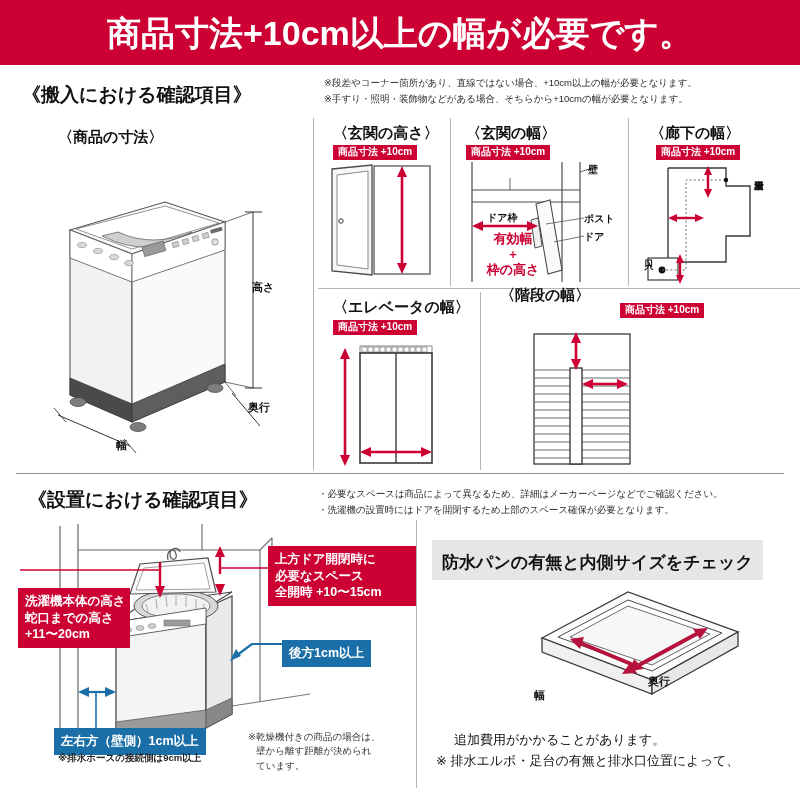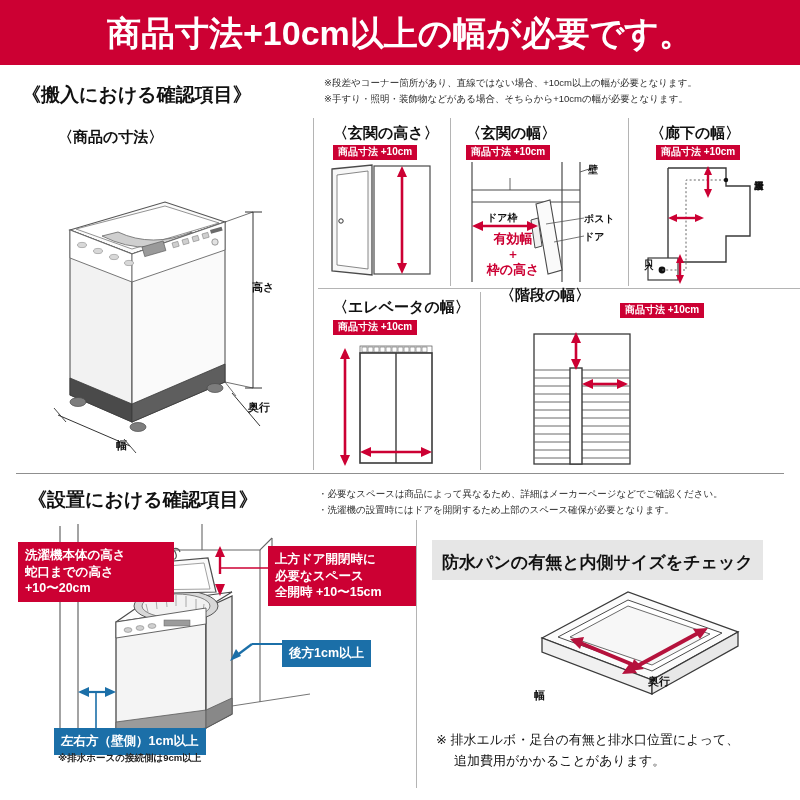--- a/index.html
+++ b/index.html
@@ -372,38 +372,43 @@
       <line x1="212" y1="190" x2="290" y2="178" stroke="#666" stroke-width="0.9"></line>
 
       <line x1="66" y1="176" x2="88" y2="176" stroke="#1b6fa8" stroke-width="2.2"></line>
       <polygon points="58,176 69,171 69,181" fill="#1b6fa8"></polygon>
       <polygon points="96,176 85,171 85,181" fill="#1b6fa8"></polygon>
       <line x1="76" y1="176" x2="76" y2="224" stroke="#1b6fa8" stroke-width="1.6"></line>
       <line x1="76" y1="224" x2="96" y2="224" stroke="#1b6fa8" stroke-width="1.6"></line>
     </svg>
   </div>
 
-  <div class="callout red" style="left:18px; top:542px; width:156px;">
+  <div class="callout red" style="left:18px; top:588px; width:112px;">
     <div>洗濯機本体の高さ</div>
     <div>蛇口までの高さ</div>
-    <div>+10〜20cm</div>
+    <div>+11〜20cm</div>
   </div>
 
   <div class="callout red" style="left:268px; top:546px; width:148px;">
     <div>上方ドア開閉時に</div>
     <div>必要なスペース</div>
     <div>全開時 +10〜15cm</div>
   </div>
 
   <div class="callout blue" style="left:282px; top:640px;">後方1cm以上</div>
 
   <div class="callout blue" style="left:54px; top:728px;">左右方（壁側）1cm以上</div>
 
   <div style="position:absolute; left:58px; top:752px; font-size:9.5px; font-weight:bold; color:#222; white-space:nowrap;">※排水ホースの接続側は9cm以上</div>
 
+  <div style="position:absolute; left:248px; top:730px; font-size:9.5px; color:#333; line-height:1.5;">
+    <div>※乾燥機付きの商品の場合は、</div>
+    <div style="padding-left:8px;">壁から離す距離が決められ</div>
+    <div style="padding-left:8px;">ています。</div>
+  </div>
 
   <div class="vdiv" style="left:416px; top:520px; height:268px;"></div>
 
   <div class="panel-title" style="left:432px; top:540px;">防水パンの有無と内側サイズをチェック</div>
 
   <div style="position:absolute; left:470px; top:580px; width:300px; height:130px;">
     <svg width="300" height="130" viewBox="0 0 300 130">
 
       <polygon points="72,58 158,12 268,52 182,100" fill="#fbfbfb" stroke="#3a3a3a" stroke-width="1.3"></polygon>
       <polygon points="72,58 72,72 182,114 182,100" fill="#f0f0f0" stroke="#3a3a3a" stroke-width="1.3"></polygon>
@@ -420,17 +425,17 @@
       <line x1="160" y1="90" x2="230" y2="52" stroke="#b5123c" stroke-width="4"></line>
       <polygon points="152,94 160,83 167,93" fill="#b5123c"></polygon>
       <polygon points="238,48 230,59 223,49" fill="#b5123c"></polygon>
     </svg>
   </div>
 
   <div class="cap" style="left:534px; top:688px;">幅</div>
   <div class="cap" style="left:648px; top:674px;">奥行</div>
 
   <div style="position:absolute; left:436px; top:730px; font-size:13px; color:#111; line-height:1.6;">
+    <div style="padding-left:18px;">追加費用がかかることがあります。</div>
     <div>※ 排水エルボ・足台の有無と排水口位置によって、</div>
-    <div style="padding-left:18px;">追加費用がかかることがあります。</div>
   </div>
 
 </div>
 
 </body></html>

